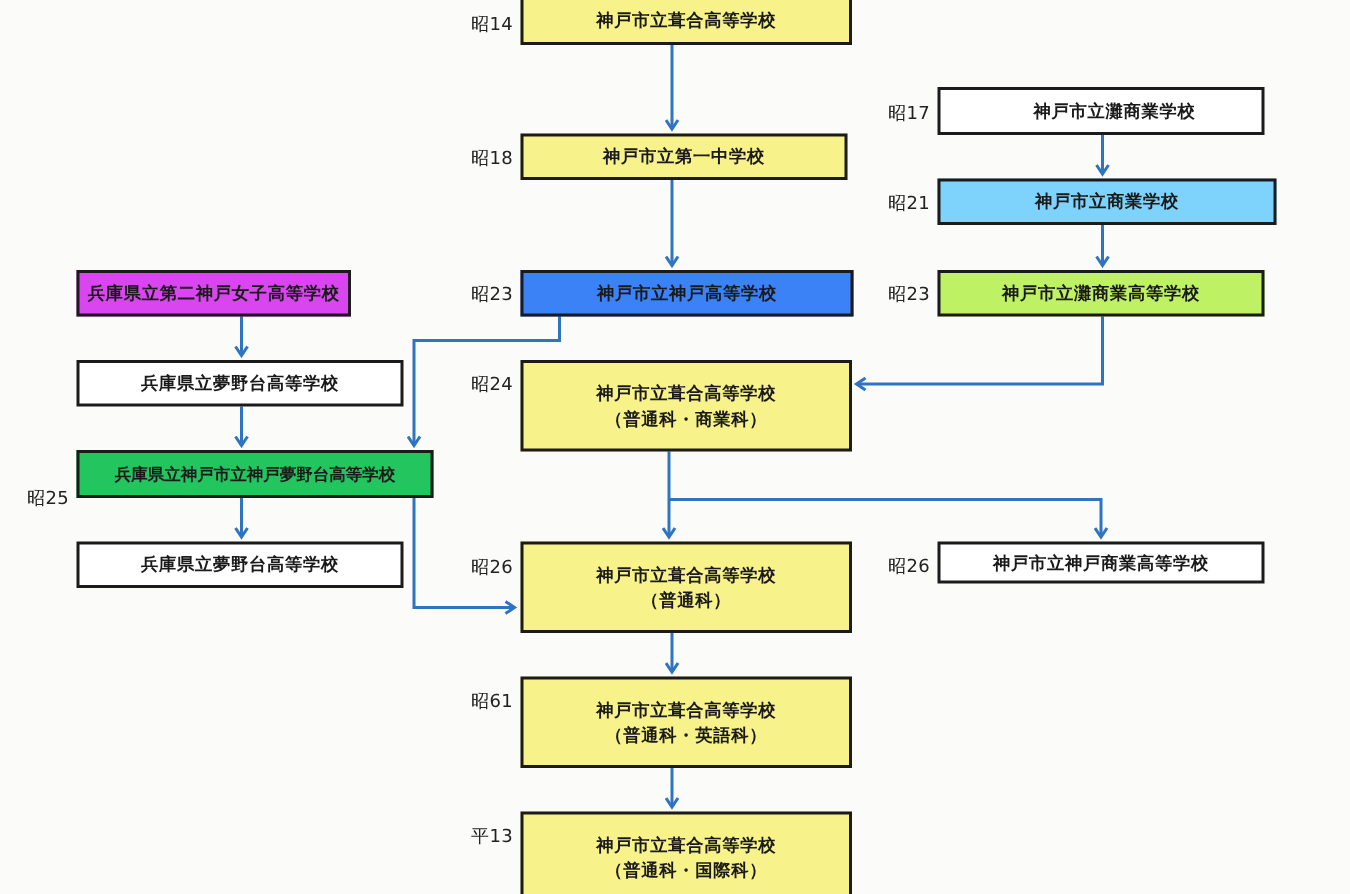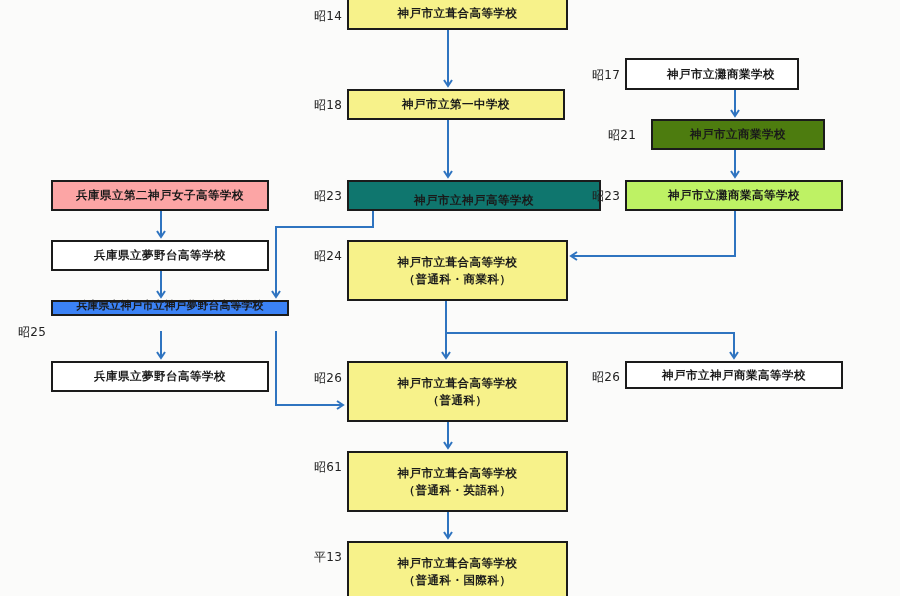--- a/index.html
+++ b/index.html
@@ -54,21 +54,21 @@
 <div class="box yellow" style="left: 347px; top: -4px; width: 221px; height: 34px; background: rgb(247, 242, 138); border-color: rgb(27, 27, 27);">
   <span>神戸市立葺合高等学校</span>
 </div>
 
 <span class="era" style="left:314px;top:97px;">昭18</span>
 <div class="box yellow" style="left: 347px; top: 89px; width: 218px; height: 31px; background: rgb(247, 242, 138); border-color: rgb(27, 27, 27);">
   <span>神戸市立第一中学校</span>
 </div>
 
 <span class="era" style="left:314px;top:188px;">昭23</span>
-<div class="box yellow" style="left: 347px; top: 180px; width: 254px; height: 31px; background: #0f766e; border-color: rgb(27, 27, 27); justify-content: flex-end;">
+<div class="box yellow" style="left: 347px; top: 180px; width: 222px; height: 31px; background: #3b82f6; border-color: rgb(27, 27, 27);">
   <span>神戸市立神戸高等学校</span>
 </div>
 
 <span class="era" style="left:314px;top:248px;">昭24</span>
 <div class="box yellow" style="left: 347px; top: 240px; width: 221px; height: 61px; background: rgb(247, 242, 138); border-color: rgb(27, 27, 27);">
   <span>神戸市立葺合高等学校</span>
   <span>（普通科・商業科）</span>
 </div>
 
 <span class="era" style="left:314px;top:370px;">昭26</span>
@@ -83,47 +83,47 @@
   <span>（普通科・英語科）</span>
 </div>
 
 <span class="era" style="left:314px;top:549px;">平13</span>
 <div class="box yellow" style="left: 347px; top: 541px; width: 221px; height: 61px; background: rgb(247, 242, 138); border-color: rgb(27, 27, 27);">
   <span>神戸市立葺合高等学校</span>
   <span>（普通科・国際科）</span>
 </div>
 
 <span class="era" style="left:592px;top:67px;">昭17</span>
-<div class="box white" style="left: 625px; top: 58px; width: 174px; height: 32px; background: rgb(255, 255, 255); border-color: rgb(27, 27, 27); padding-left: 18px;">
+<div class="box white" style="left: 625px; top: 58px; width: 218px; height: 32px; background: rgb(255, 255, 255); border-color: rgb(27, 27, 27); padding-left: 18px;">
   <span>神戸市立灘商業学校</span>
 </div>
 
-<span class="era" style="left:608px;top:127px;">昭21</span>
-<div class="box white" style="left: 651px; top: 119px; width: 174px; height: 31px; background: #4d7c0f; border-color: rgb(27, 27, 27);">
+<span class="era" style="left:592px;top:127px;">昭21</span>
+<div class="box white" style="left: 625px; top: 119px; width: 226px; height: 31px; background: #7dd3fc; border-color: rgb(27, 27, 27);">
   <span>神戸市立商業学校</span>
 </div>
 
 <span class="era" style="left:592px;top:188px;">昭23</span>
 <div class="box white" style="left: 625px; top: 180px; width: 218px; height: 31px; background: #bef264; border-color: rgb(27, 27, 27);">
   <span>神戸市立灘商業高等学校</span>
 </div>
 
 <span class="era" style="left:592px;top:369px;">昭26</span>
 <div class="box white" style="left: 625px; top: 361px; width: 218px; height: 28px; background: rgb(255, 255, 255); border-color: rgb(27, 27, 27);">
   <span>神戸市立神戸商業高等学校</span>
 </div>
 
-<div class="box white" style="left: 51px; top: 180px; width: 218px; height: 31px; background: #fca5a5; border-color: rgb(27, 27, 27);">
+<div class="box white" style="left: 51px; top: 180px; width: 183px; height: 31px; background: #d946ef; border-color: rgb(27, 27, 27);">
   <span>兵庫県立第二神戸女子高等学校</span>
 </div>
 
 <div class="box white" style="left: 51px; top: 240px; width: 218px; height: 31px; background: rgb(255, 255, 255); border-color: rgb(27, 27, 27);">
   <span>兵庫県立夢野台高等学校</span>
 </div>
 
 <span class="era" style="left:18px;top:324px;">昭25</span>
-<div class="box yellow" style="left: 51px; top: 300px; width: 238px; height: 16px; font-size: 11px; letter-spacing: 0px; background: #3b82f6; border-color: rgb(27, 27, 27); justify-content: flex-end;">
+<div class="box yellow" style="left: 51px; top: 300px; width: 238px; height: 32px; font-size: 11px; letter-spacing: 0px; background: #22c55e; border-color: rgb(27, 27, 27);">
   <span>兵庫県立神戸市立神戸夢野台高等学校</span>
 </div>
 
 <div class="box white" style="left: 51px; top: 361px; width: 218px; height: 31px; background: rgb(255, 255, 255); border-color: rgb(27, 27, 27);">
   <span>兵庫県立夢野台高等学校</span>
 </div>
 
 </body></html>

